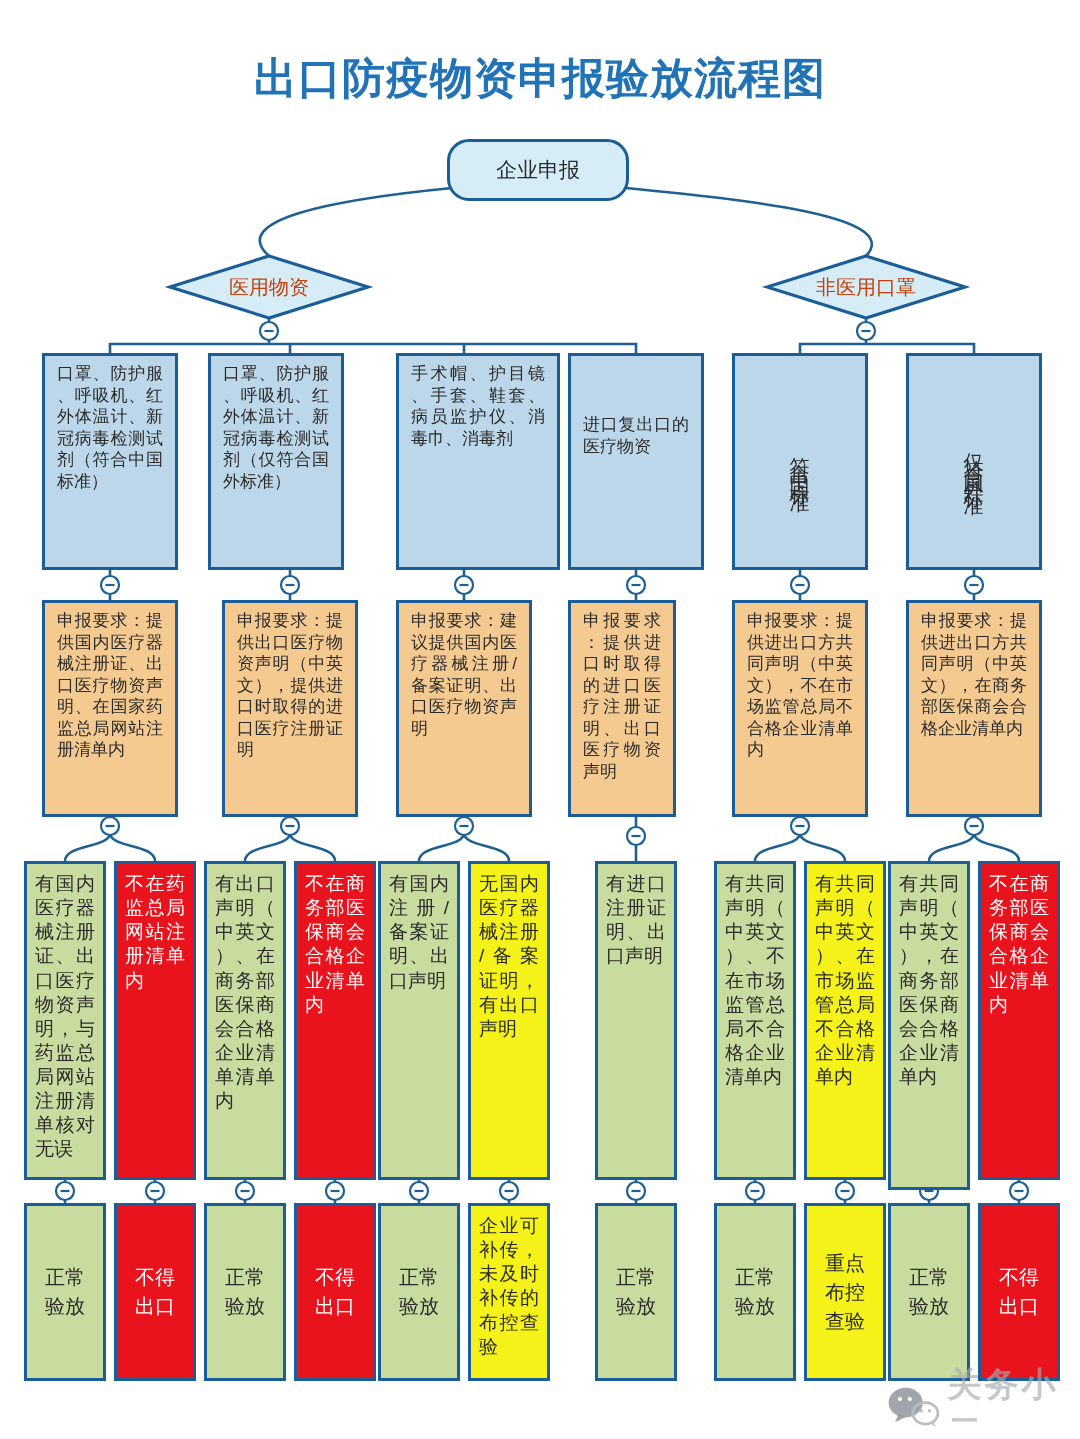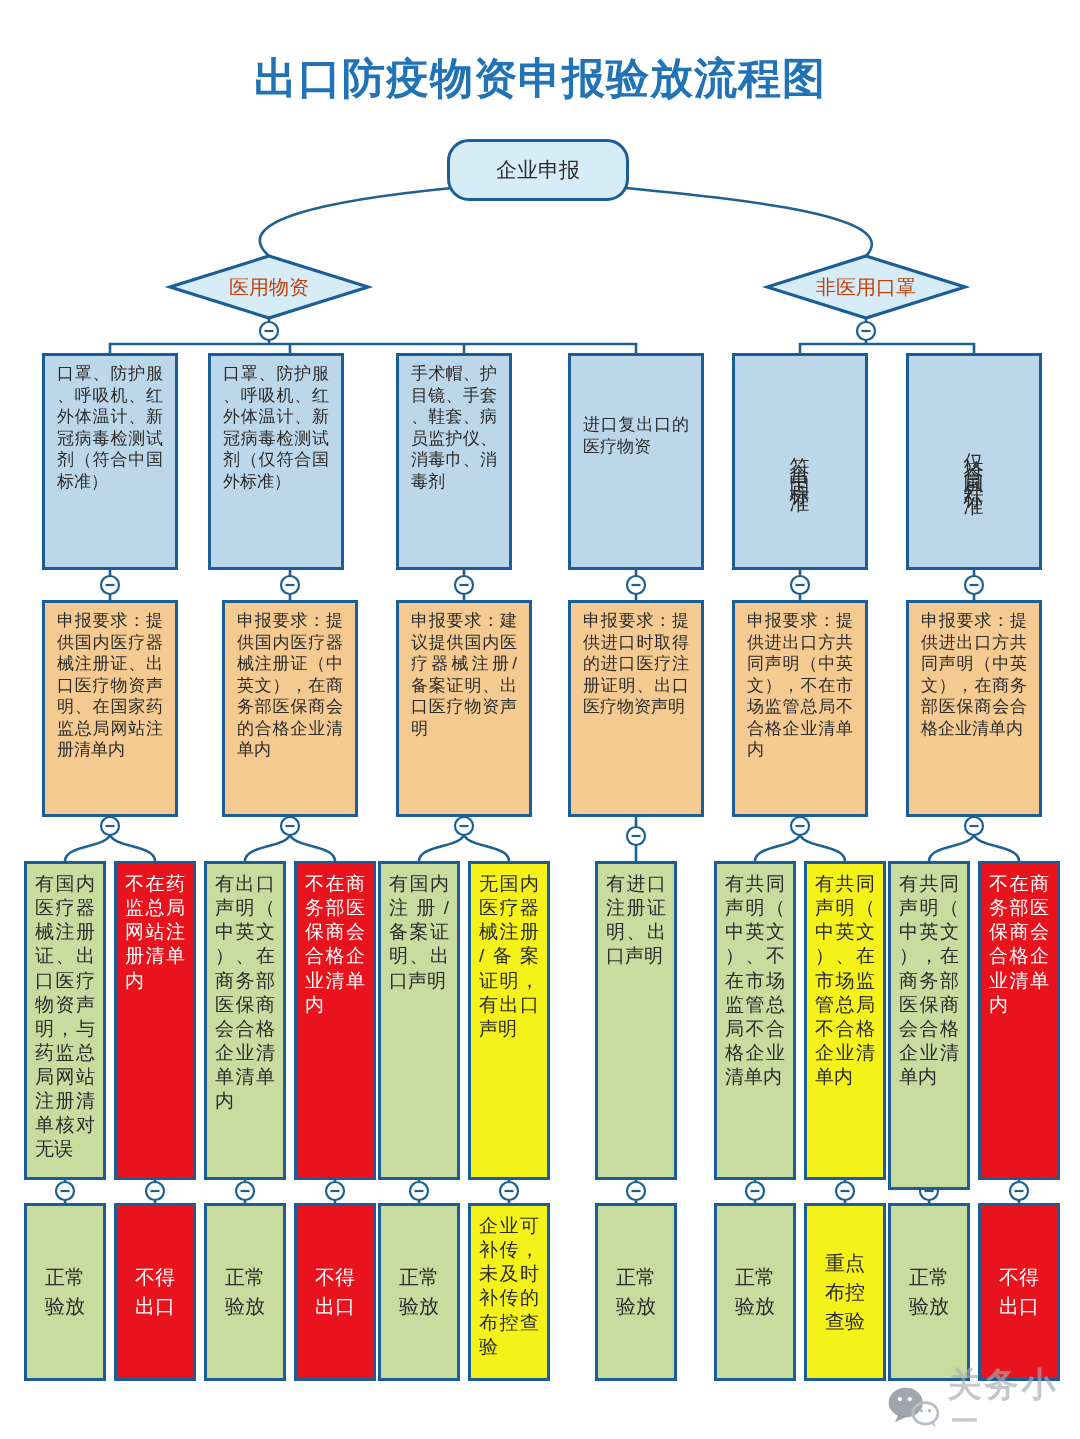--- a/index.html
+++ b/index.html
@@ -156,29 +156,29 @@
     <polygon points="866,256 965,287 866,318 767,287" fill="#d6edf8" stroke="#1b5e97" stroke-width="3.2"></polygon>
   </svg>
 
   <div class="title">出口防疫物资申报验放流程图</div>
   <div class="rootnode">企业申报</div>
   <div class="dlabel" style="left:170px;top:257px;width:198px;height:61px">医用物资</div>
   <div class="dlabel" style="left:767px;top:257px;width:198px;height:61px">非医用口罩</div>
 
   <div class="bx fill-blue jt" style="left:42px;top:353px;width:136px;height:217px">口罩、防护服、呼吸机、红外体温计、新冠病毒检测试剂（符合中国标准）</div>
   <div class="bx fill-blue jt" style="left:208px;top:353px;width:136px;height:217px">口罩、防护服、呼吸机、红外体温计、新冠病毒检测试剂（仅符合国外标准）</div>
-  <div class="bx fill-blue jt" style="left:396px;top:353px;width:116px;height:217px">手术帽、护目镜、手套、鞋套、病员监护仪、消毒巾、消毒剂</div>
+  <div class="bx fill-blue jt" style="left:396px;top:353px;width:164px;height:217px">手术帽、护目镜、手套、鞋套、病员监护仪、消毒巾、消毒剂</div>
   <div class="bx fill-blue jt pt" style="left:568px;top:353px;width:136px;height:217px">进口复出口的医疗物资</div>
   <div class="bx fill-blue vert" style="left:732px;top:353px;width:136px;height:217px">符合中国标准</div>
   <div class="bx fill-blue vert" style="left:906px;top:353px;width:136px;height:217px">仅符合国外标准</div>
 
   <div class="bx fill-orange jt" style="left:42px;top:600px;width:136px;height:217px">申报要求：提供国内医疗器械注册证、出口医疗物资声明、在国家药监总局网站注册清单内</div>
-  <div class="bx fill-orange jt" style="left:222px;top:600px;width:136px;height:217px">申报要求：提供国内医疗器械注册证（中英文），在商务部医保商会的合格企业清单内</div>
+  <div class="bx fill-orange jt" style="left:222px;top:600px;width:136px;height:217px">申报要求：提供出口医疗物资声明（中英文），提供进口时取得的进口医疗注册证明</div>
   <div class="bx fill-orange jt" style="left:396px;top:600px;width:136px;height:217px">申报要求：建议提供国内医疗器械注册/备案证明、出口医疗物资声明</div>
-  <div class="bx fill-orange jt" style="left:568px;top:600px;width:136px;height:217px">申报要求：提供进口时取得的进口医疗注册证明、出口医疗物资声明</div>
+  <div class="bx fill-orange jt" style="left:568px;top:600px;width:108px;height:217px">申报要求：提供进口时取得的进口医疗注册证明、出口医疗物资声明</div>
   <div class="bx fill-orange jt" style="left:732px;top:600px;width:136px;height:217px">申报要求：提供进出口方共同声明（中英文），不在市场监管总局不合格企业清单内</div>
   <div class="bx fill-orange jt" style="left:906px;top:600px;width:136px;height:217px">申报要求：提供进出口方共同声明（中英文），在商务部医保商会合格企业清单内</div>
 
   <div class="bx fill-red jt tall" style="left:114px;top:861px;width:82px;height:319px">不在药监总局网站注册清单内</div>
   <div class="bx fill-green jt tall" style="left:24px;top:861px;width:82px;height:319px">有国内医疗器械注册证、出口医疗物资声明，与药监总局网站注册清单核对无误</div>
   <div class="bx fill-green jt tall" style="left:204px;top:861px;width:82px;height:319px">有出口声明（中英文）、在商务部医保商会合格企业清单清单内</div>
   <div class="bx fill-red jt tall" style="left:294px;top:861px;width:82px;height:319px">不在商务部医保商会合格企业清单内</div>
   <div class="bx fill-green jt tall" style="left:378px;top:861px;width:82px;height:319px">有国内注册/备案证明、出口声明</div>
   <div class="bx fill-yellow jt tall" style="left:468px;top:861px;width:82px;height:319px">无国内医疗器械注册/备案证明，有出口声明</div>
   <div class="bx fill-green jt tall" style="left:595px;top:861px;width:82px;height:319px">有进口注册证明、出口声明</div>

